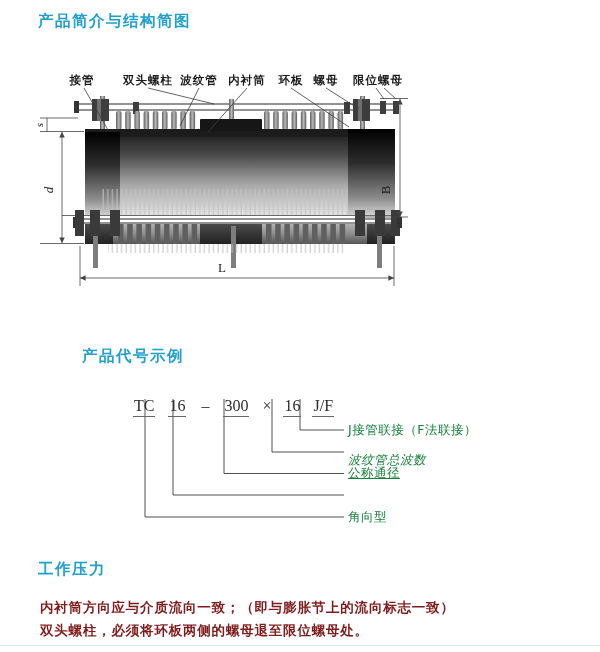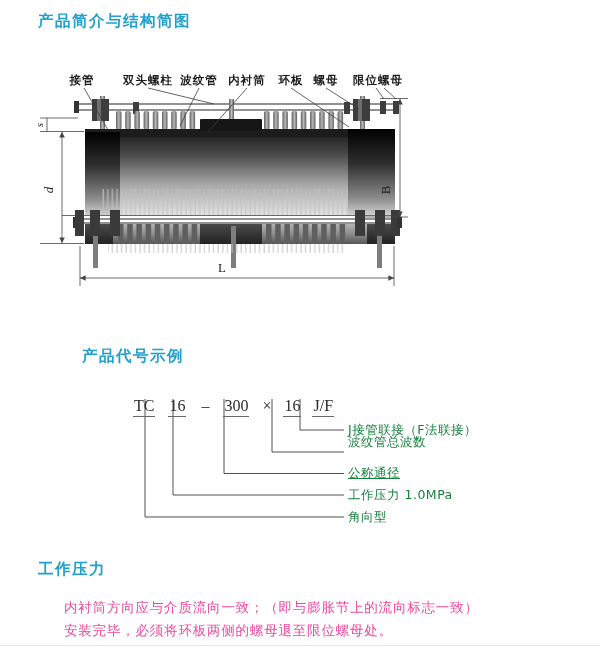--- a/index.html
+++ b/index.html
@@ -14,24 +14,24 @@
   .part-label{font-size:11.5px;font-weight:600;fill:#1c1c1c;letter-spacing:1px;}
   .dim-letter{font-family:"Liberation Serif","DejaVu Serif",serif;fill:#222;}
   .dim-italic{font-style:italic;}
   #code-row{position:absolute;left:133px;top:375px;
             font-family:"Liberation Serif","DejaVu Serif",serif;
             font-size:16px;color:#2b2b2b;white-space:nowrap;margin-top:22px;}
   #code-row span{display:inline-block;}
   .tok-u{border-bottom:1px solid #666;padding:0 1px 1px 1px;}
   .callout{position:absolute;left:348px;font-size:12.5px;color:#15803d;
            letter-spacing:.5px;white-space:nowrap;text-align:right;}
-  #callout-0{top:422px;} #callout-1{top:434px;} #callout-2{top:465px;text-decoration:underline;}
+  #callout-0{top:422px;} #callout-1{top:452px;font-style:italic;} #callout-2{top:465px;text-decoration:underline;}
   #callout-3{top:487px;} #callout-4{top:509px;font-family:Liberation Mono, monospace;}
-  .install-line{position:absolute;left:64px;font-size:13.5px;color:#ec4899;
-                letter-spacing:.8px;white-space:nowrap;}
+  .install-line{position:absolute;left:40px;font-size:13.5px;color:#7f1d1d;
+                letter-spacing:.8px;white-space:nowrap;font-weight:bold;}
   #install-0{top:599px;} #install-1{top:622px;}
   #bottom-rule{position:absolute;left:0;top:645px;width:600px;height:0;
                border-top:1px solid #dde8ee;}
 </style>
 </head>
 <body>
 
 <div id="page">
 
   <div class="heading" id="h-intro">产品简介与结构简图</div>
@@ -208,22 +208,21 @@
     <span style="margin-right:10px">–</span>
     <span class="tok-u" style="margin-right:9px">300</span>
     <span style="margin-right:8px">×</span>
     <span class="tok-u" style="margin-right:7px">16</span>
     <span class="tok-u">J/F</span>
   </div>
 
   <div class="callout" id="callout-0">J接管联接（F法联接）</div>
   <div class="callout" id="callout-1">波纹管总波数</div>
   <div class="callout" id="callout-2">公称通径</div>
-  <div class="callout" id="callout-3">工作压力 1.0MPa</div>
   <div class="callout" id="callout-4">角向型</div>
 
   <div class="heading" id="h-install">工作压力</div>
 
   <div class="install-line" id="install-0">内衬筒方向应与介质流向一致；（即与膨胀节上的流向标志一致）</div>
-  <div class="install-line" id="install-1">安装完毕，必须将环板两侧的螺母退至限位螺母处。</div>
+  <div class="install-line" id="install-1">双头螺柱，必须将环板两侧的螺母退至限位螺母处。</div>
 
   <div id="bottom-rule"></div>
 </div>
 
 </body></html>

